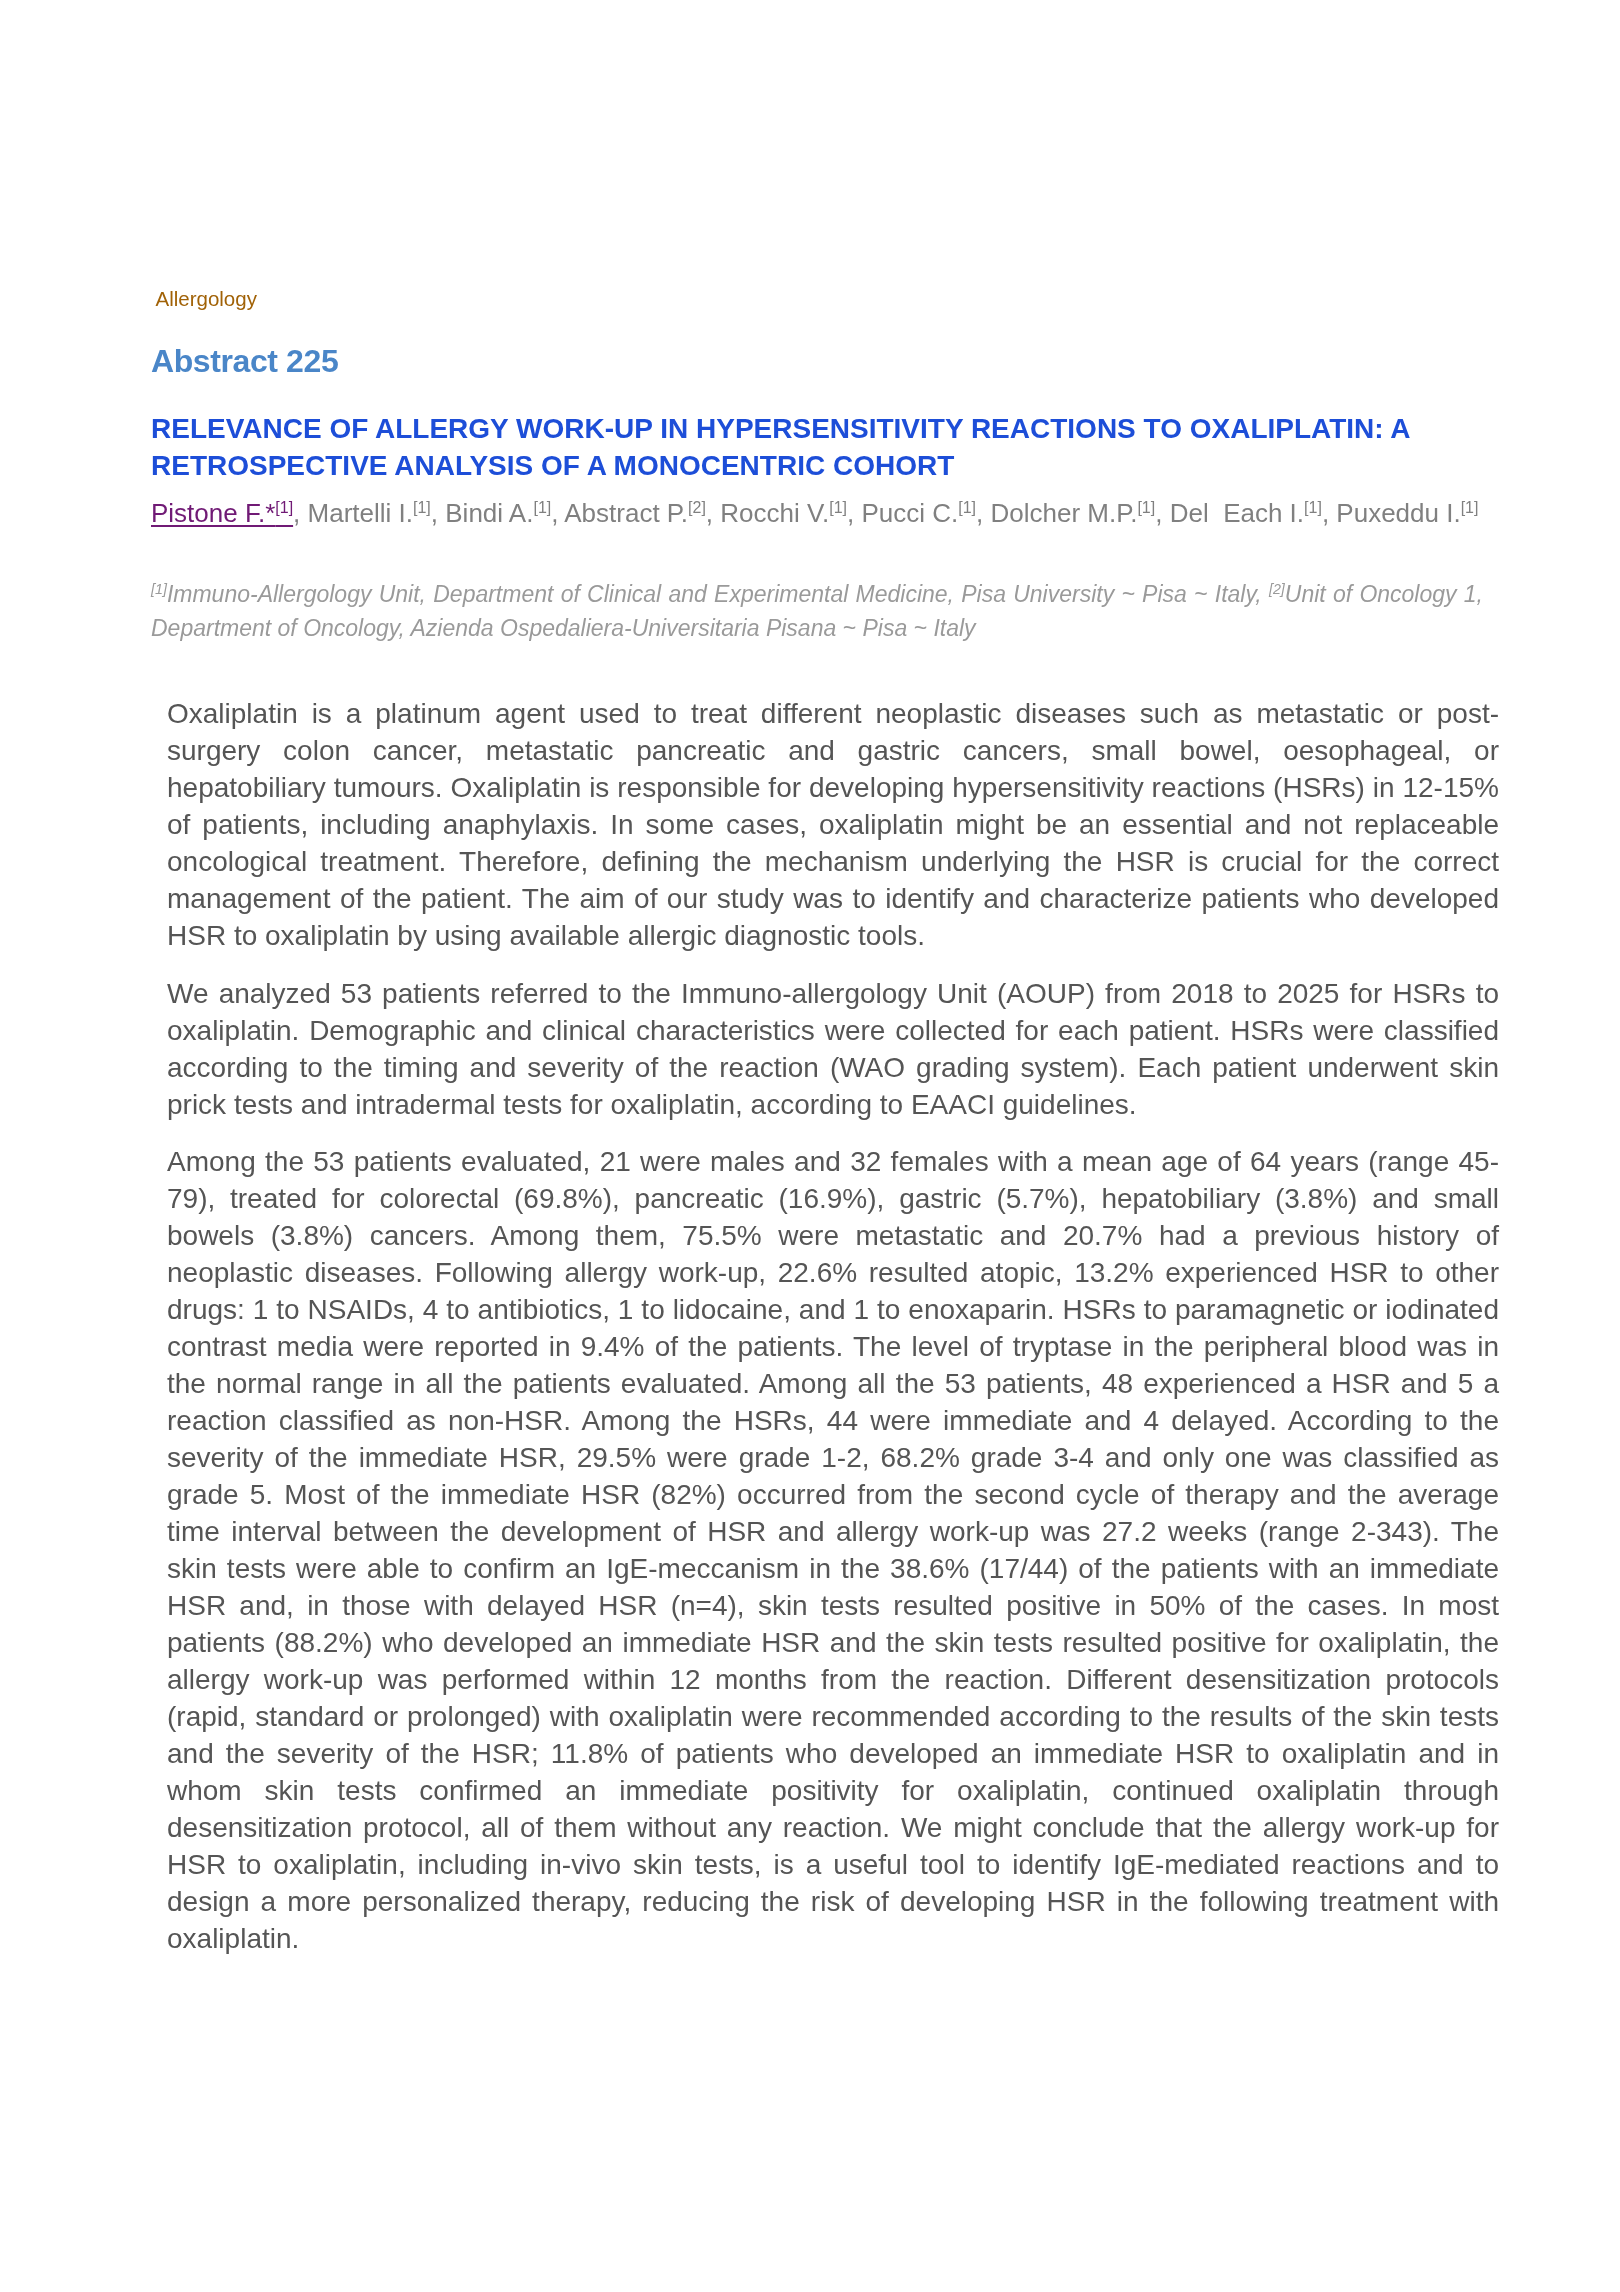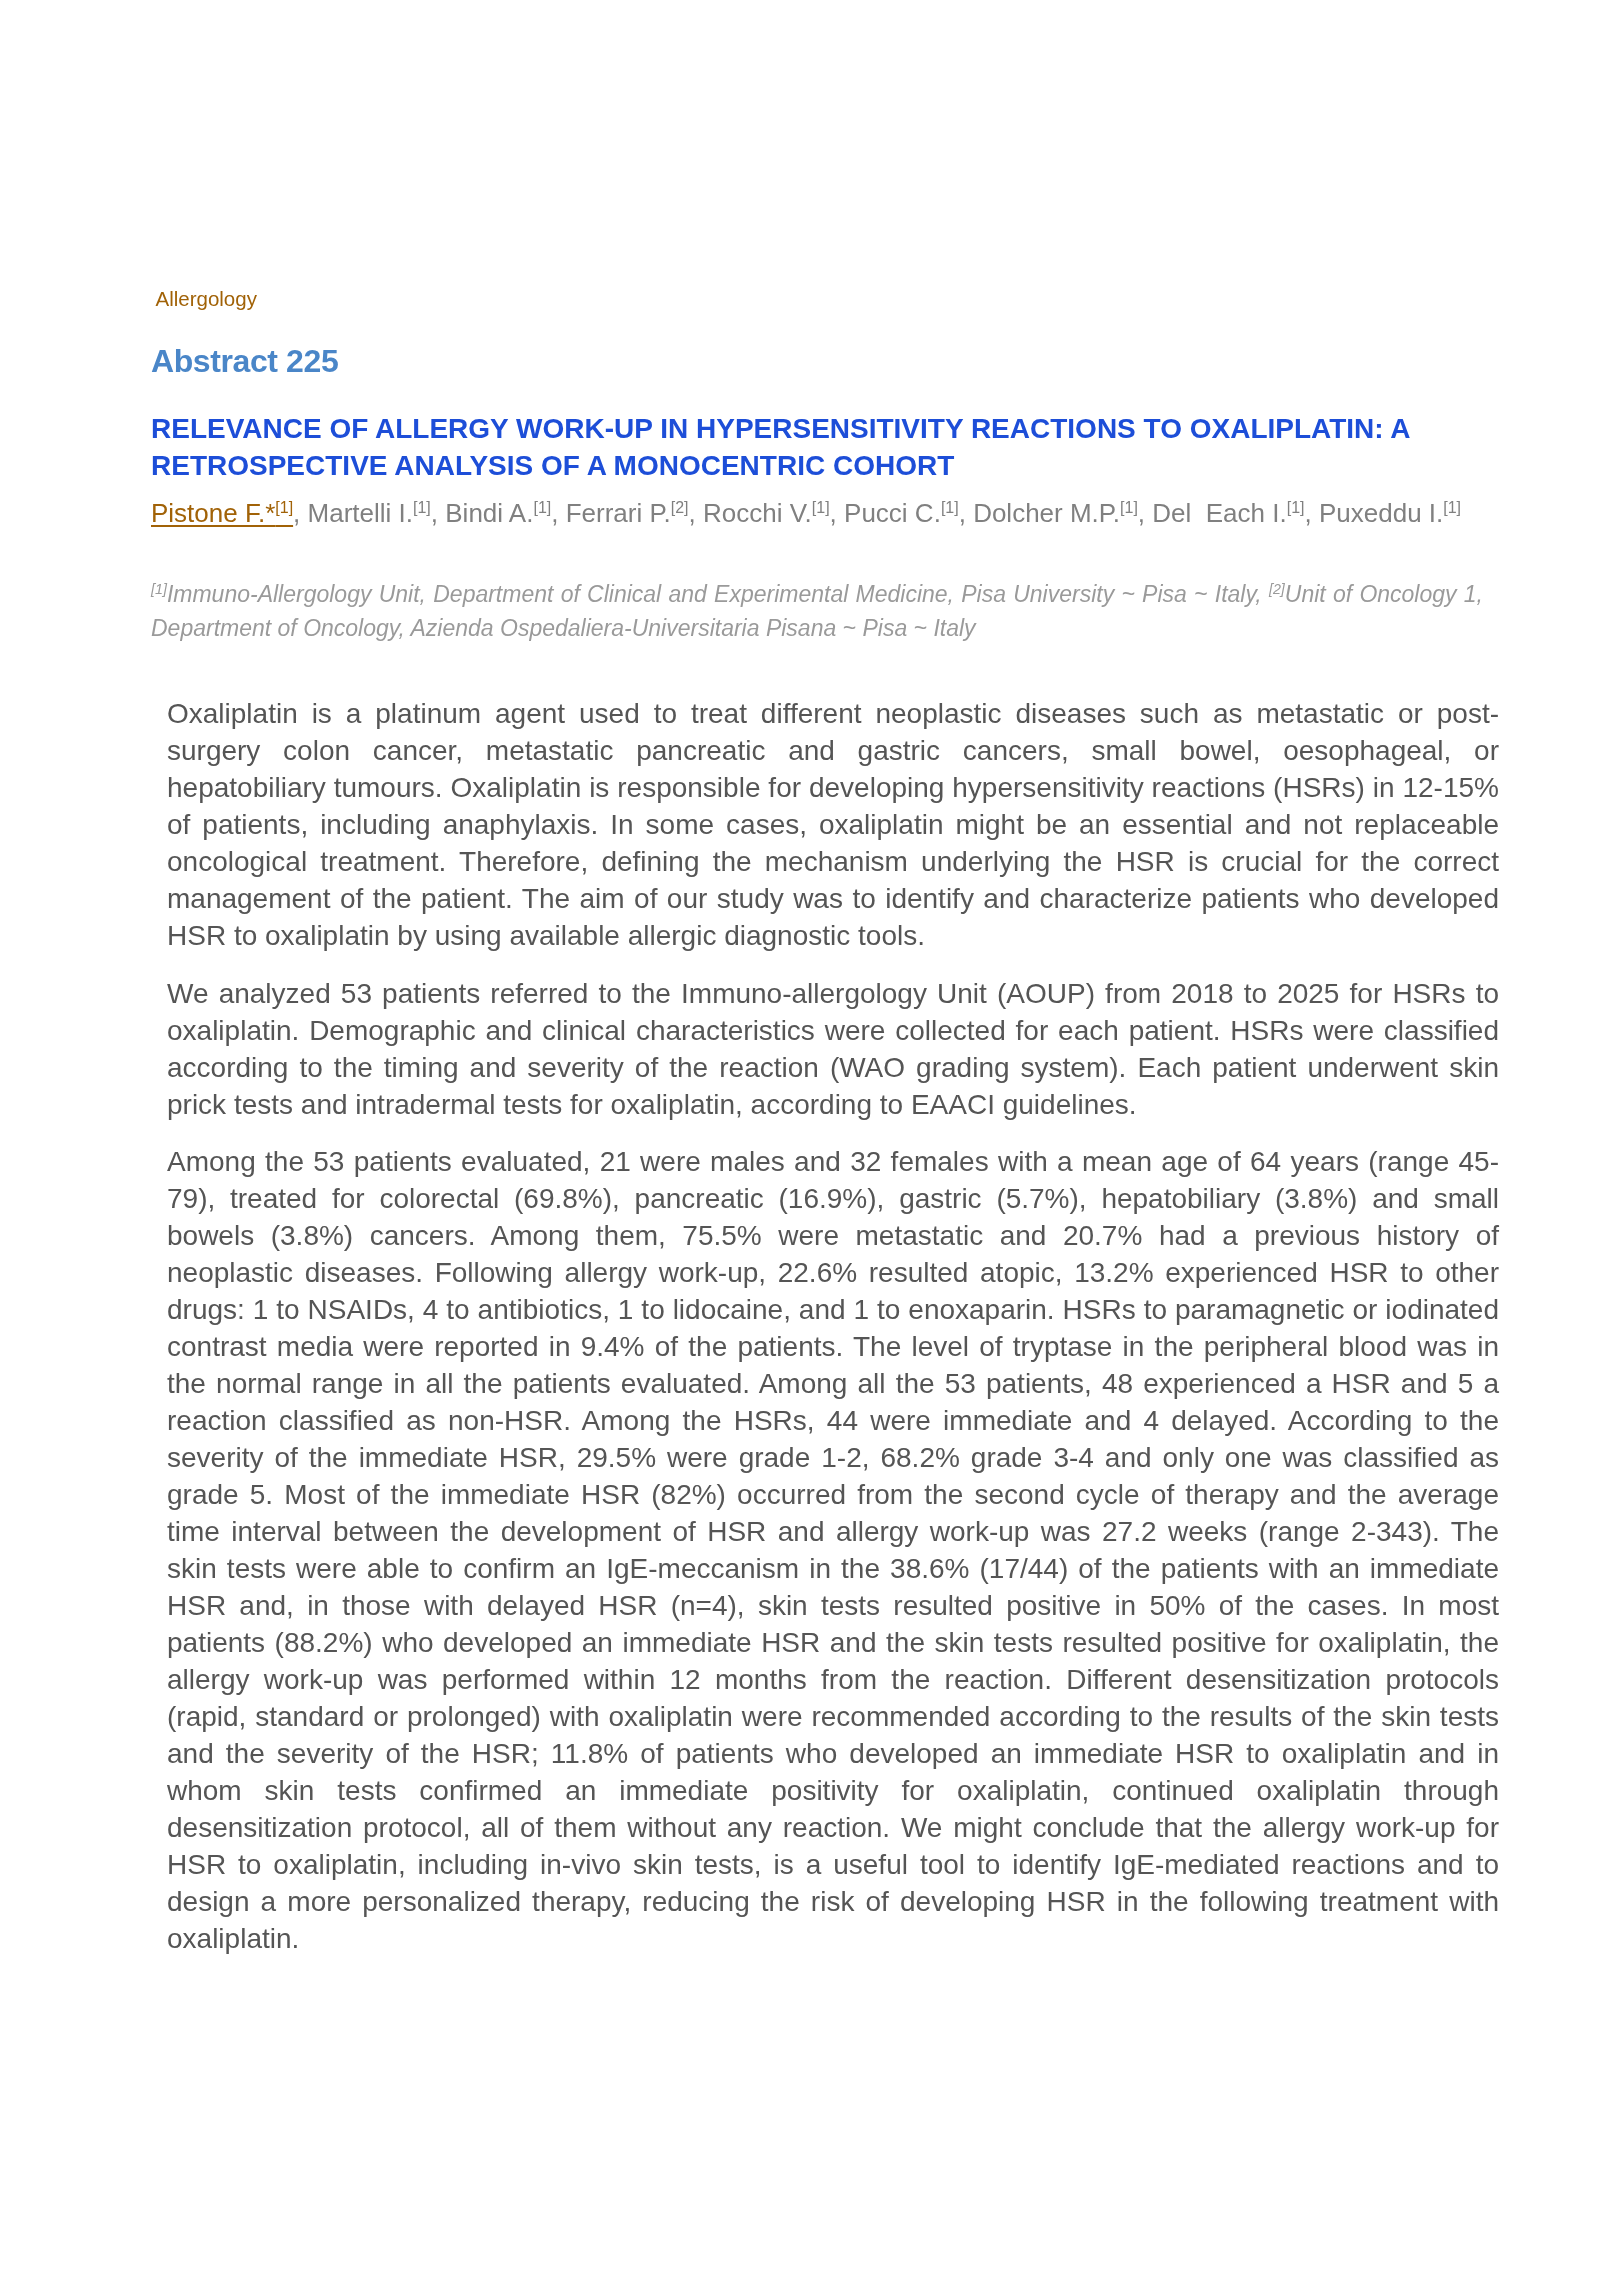--- a/index.html
+++ b/index.html
@@ -19,21 +19,21 @@
   .title {
     position: absolute; top: 410px; left: 0; width: 1332px;
     font-size: 28px; font-weight: bold; color: #1d4ed8; line-height: 37px;
   }
   .authors {
     position: absolute; top: 495px; left: 0; width: 1332px;
     font-size: 26px; color: #808080; line-height: 36px;
     text-align: justify;
   }
   .authors sup { font-size: 16px; vertical-align: 9px; line-height: 0; }
-  .presenter { color: #a16207; text-decoration: underline; text-underline-offset: 2.7px; }
+  .presenter { color: #701a75; text-decoration: underline; text-underline-offset: 2.7px; }
   .affil {
     position: absolute; top: 577px; left: 0; width: 1332px;
     font-size: 23px; color: #9a9a9a; font-style: italic; line-height: 34px;
     text-align: justify;
   }
   .affil sup { font-size: 14.3px; vertical-align: 8px; line-height: 0; }
   .body {
     position: absolute; left: 0; width: 1332px;
     font-size: 28px; color: #555555; line-height: 37px;
     text-align: justify; margin: 16px;
@@ -47,21 +47,21 @@
 
 <div class="page">
   <div class="category">Allergology</div>
   <div class="abstract-no">Abstract 225</div>
   <div class="title">RELEVANCE OF ALLERGY WORK-UP IN HYPERSENSITIVITY REACTIONS TO OXALIPLATIN: A RETROSPECTIVE ANALYSIS OF A MONOCENTRIC COHORT</div>
 
   <div class="authors">
     <span class="presenter"><span>Pistone F.*</span><sup>[1]</sup></span>, 
     <span><span>Martelli I.</span><sup>[1]</sup></span>, 
     <span><span>Bindi A.</span><sup>[1]</sup></span>, 
-    <span><span>Ferrari P.</span><sup>[2]</sup></span>, 
+    <span><span>Abstract P.</span><sup>[2]</sup></span>, 
     <span><span>Rocchi V.</span><sup>[1]</sup></span>, 
     <span><span>Pucci C.</span><sup>[1]</sup></span>, 
     <span><span>Dolcher M.P.</span><sup>[1]</sup></span>, 
     <span style="white-space:pre"><span>Del  Each I.</span><sup>[1]</sup></span>, 
     <span><span>Puxeddu I.</span><sup>[1]</sup></span>
   </div>
 
   <div class="affil">
     <sup>[1]</sup><span>Immuno-Allergology Unit, Department of Clinical and Experimental Medicine, Pisa University ~ Pisa ~ Italy, </span><sup>[2]</sup><span>Unit of Oncology 1, Department of Oncology, Azienda Ospedaliera-Universitaria Pisana ~ Pisa ~ Italy</span>
   </div>

